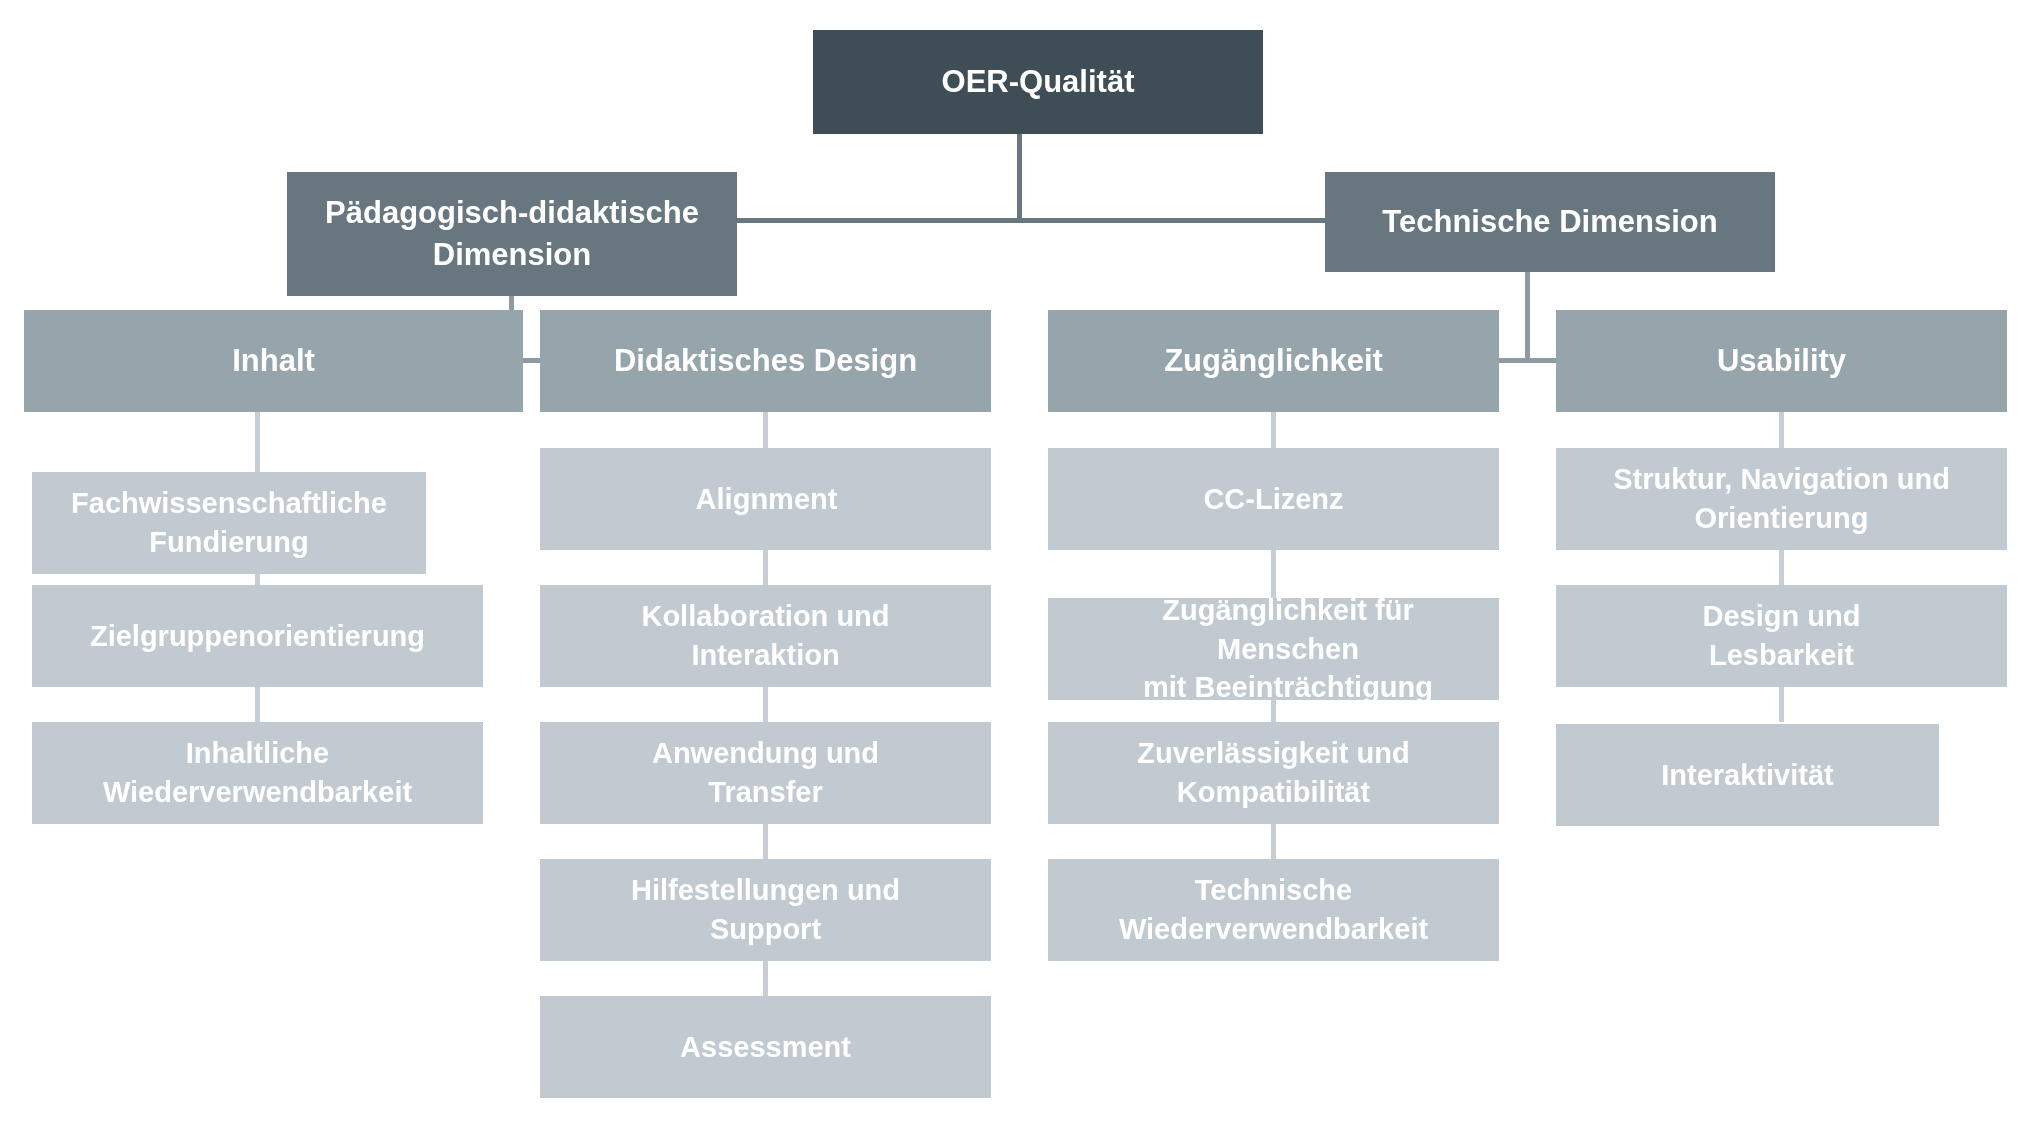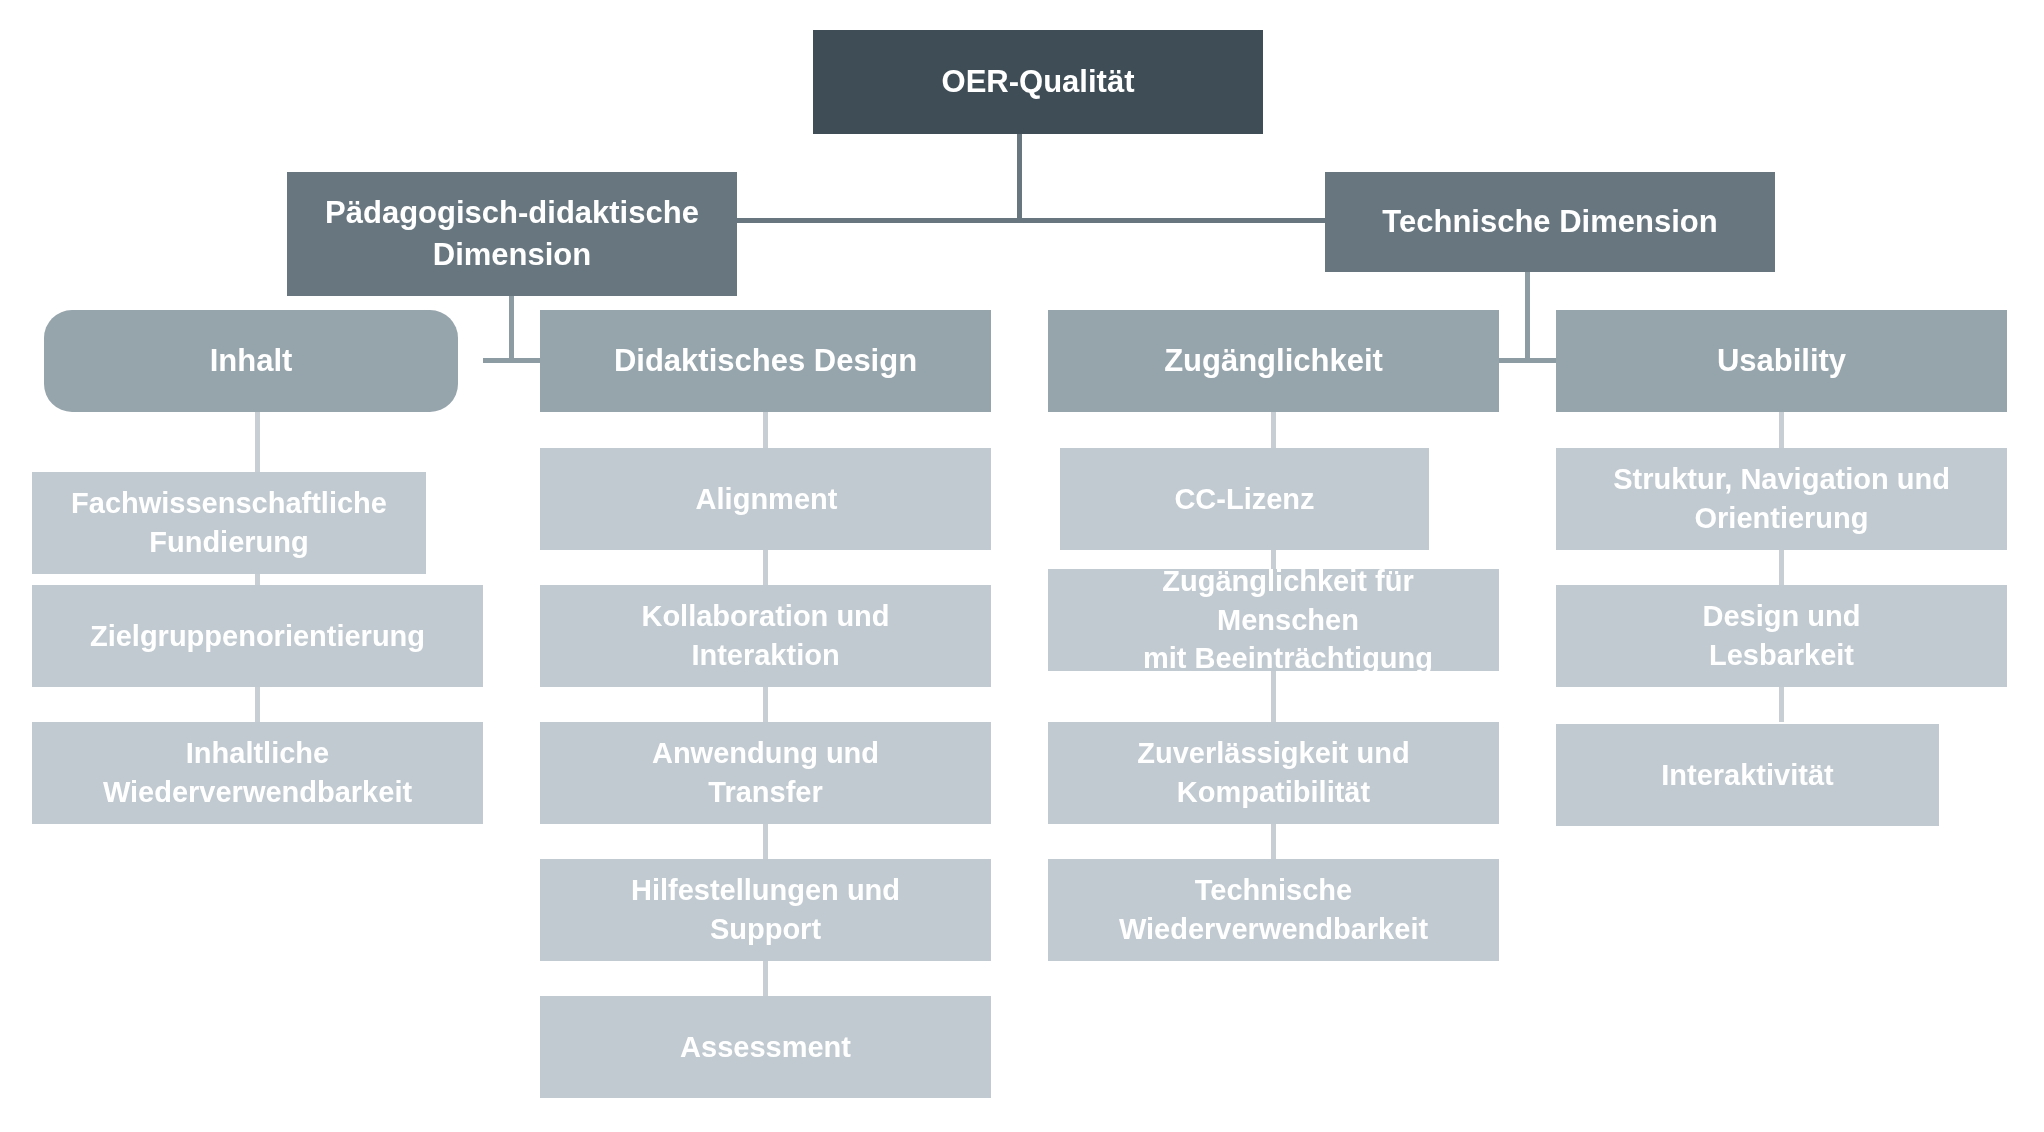--- a/index.html
+++ b/index.html
@@ -70,40 +70,40 @@
   <div class="line line-light" style="left:763px; top:412px; width:5px; height:584px;"></div>
   <div class="line line-light" style="left:1271px; top:412px; width:5px; height:447px;"></div>
   <div class="line line-light" style="left:1779px; top:412px; width:5px; height:310px;"></div>
 
   <div class="box root-box" style="left:795px; top:30px; width:450px; height:104px;margin-left:18px;">OER-Qualität</div>
 
   <div class="box dimension-box" style="left:287px; top:172px; width:450px; height:124px;">Pädagogisch-didaktische
 Dimension</div>
   <div class="box dimension-box" style="left:1325px; top:172px; width:450px; height:100px;">Technische Dimension</div>
 
-  <div class="box header-box" style="left:44px; top:310px; width:414px; height:102px;border-radius:28px;">Inhalt</div>
+  <div class="box header-box" style="left:24px; top:310px; width:499px; height:102px;">Inhalt</div>
   <div class="box child-box" style="left:32px; top:472px; width:394px; height:102px;">Fachwissenschaftliche
 Fundierung</div>
   <div class="box child-box" style="left:32px; top:585px; width:451px; height:102px;">Zielgruppenorientierung</div>
   <div class="box child-box" style="left:32px; top:722px; width:451px; height:102px;">Inhaltliche
 Wiederverwendbarkeit</div>
 
   <div class="box header-box" style="left:540px; top:310px; width:451px; height:102px;">Didaktisches Design</div>
   <div class="box child-box" style="left:540px; top:448px; width:451px; height:102px;padding-left:16px;">Alignment</div>
   <div class="box child-box" style="left:540px; top:585px; width:451px; height:102px;">Kollaboration und
 Interaktion</div>
   <div class="box child-box" style="left:540px; top:722px; width:451px; height:102px;">Anwendung und
 Transfer</div>
   <div class="box child-box" style="left:540px; top:859px; width:451px; height:102px;">Hilfestellungen und
 Support</div>
   <div class="box child-box" style="left:540px; top:996px; width:451px; height:102px;">Assessment</div>
 
   <div class="box header-box" style="left:1048px; top:310px; width:451px; height:102px;">Zugänglichkeit</div>
-  <div class="box child-box" style="left:1048px; top:448px; width:369px; height:102px;margin-left:12px;">CC-Lizenz</div>
-  <div class="box child-box" style="left:1048px; top:569px; width:451px; height:102px;padding-left:43px;">Zugänglichkeit für Menschen
+  <div class="box child-box" style="left:1048px; top:448px; width:451px; height:102px;">CC-Lizenz</div>
+  <div class="box child-box" style="left:1048px; top:598px; width:451px; height:102px;padding-left:43px;">Zugänglichkeit für Menschen
 mit Beeinträchtigung</div>
   <div class="box child-box" style="left:1048px; top:722px; width:451px; height:102px;">Zuverlässigkeit und
 Kompatibilität</div>
   <div class="box child-box" style="left:1048px; top:859px; width:451px; height:102px;">Technische
 Wiederverwendbarkeit</div>
 
   <div class="box child-box" style="left:1556px; top:448px; width:451px; height:102px;">Struktur, Navigation und
 Orientierung</div>
   <div class="box header-box" style="left:1556px; top:310px; width:451px; height:102px;">Usability</div>
   <div class="box child-box" style="left:1556px; top:585px; width:451px; height:102px;">Design und

